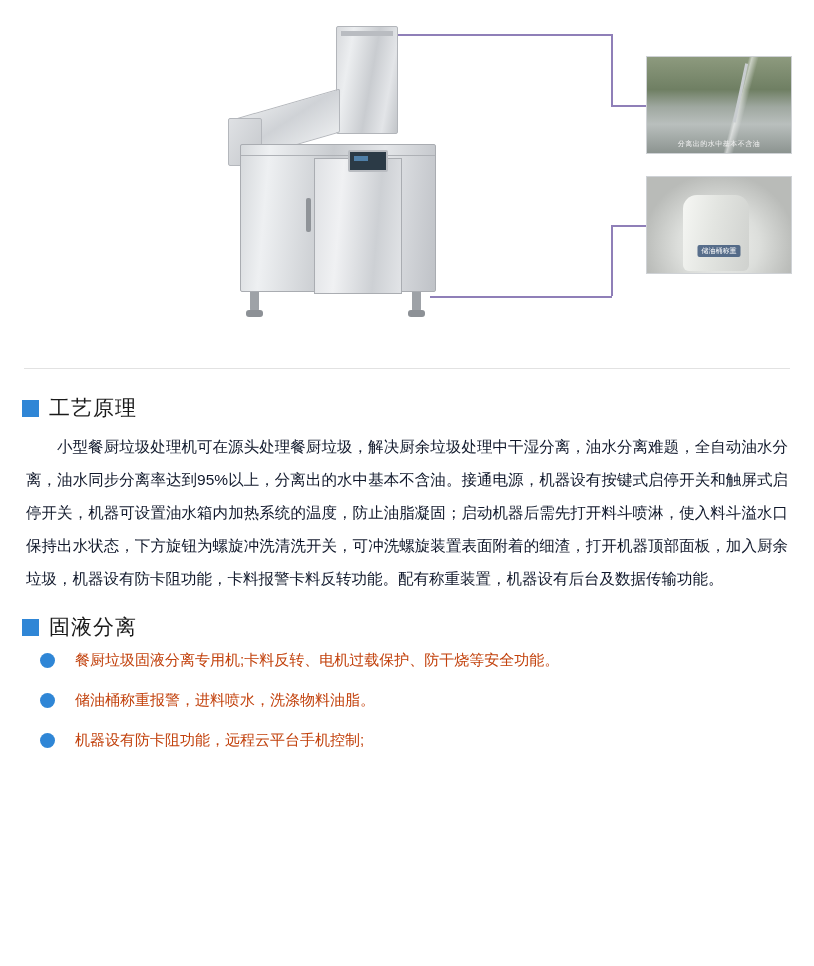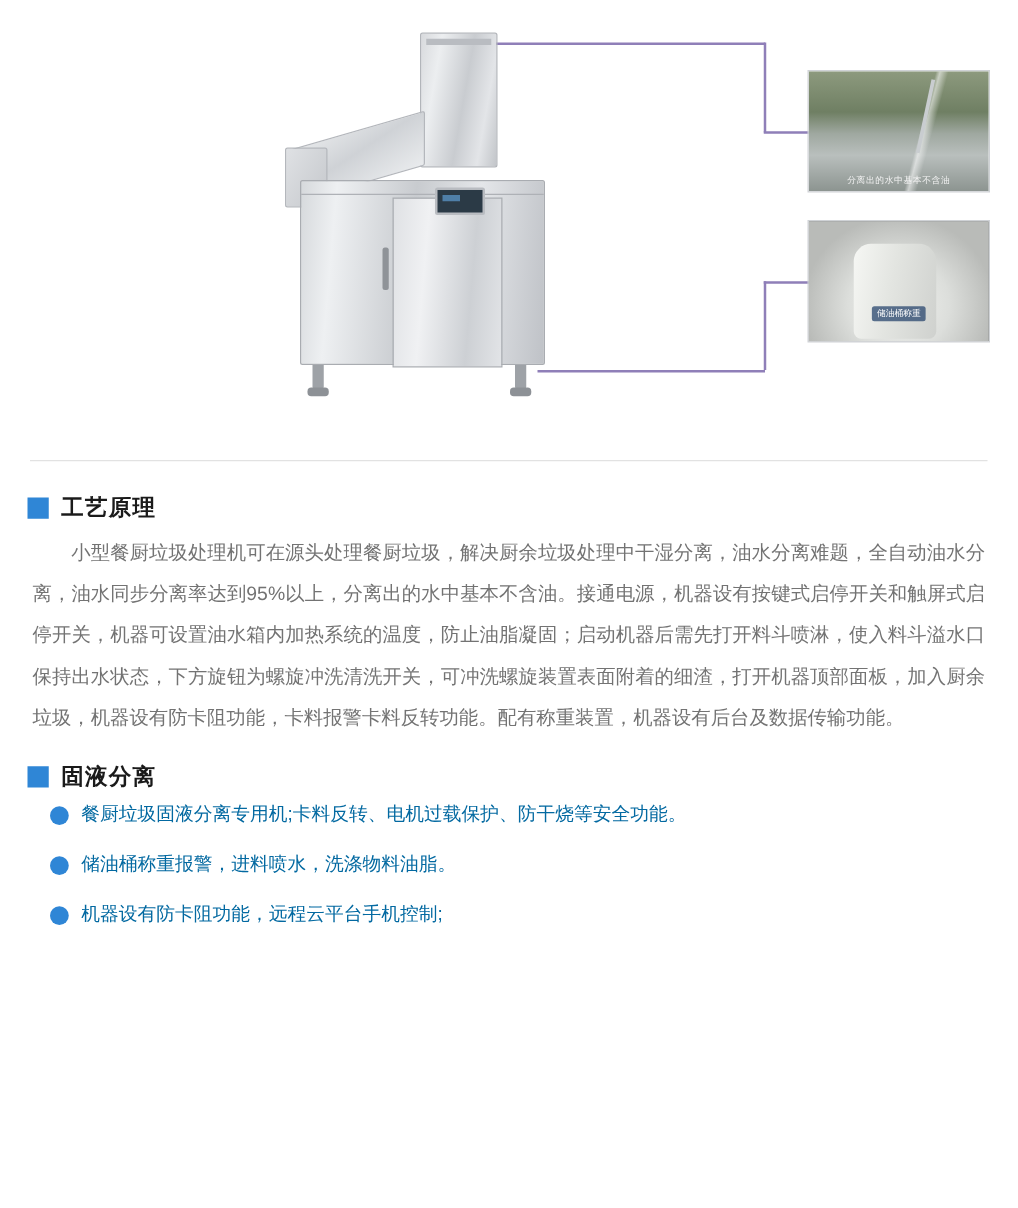--- a/index.html
+++ b/index.html
@@ -202,52 +202,52 @@
     align-items: center;
     gap: 10px;
     margin: 0 0 8px 22px;
   }
   .sq {
     width: 17px; height: 17px;
     background: #2f86d6;
     flex: 0 0 auto;
   }
   .section-title {
-    font-size: 18px;
-    font-weight: bold;
+    font-size: 21px;
+    font-weight: normal;
     color: #1a1a1a;
     letter-spacing: 1px;
   }
 
   
   .body-wrap {
     margin: 0 26px 0 26px;
   }
   .para {
     font-size: 15.5px;
     line-height: 33px;
-    color: #737373;
+    color: #0f172a;
     text-align: justify;
     text-indent: 2em;
     margin: 4px 0 0 0;
   }
 
   
   .features {
     list-style: none;
     margin: 8px 0 0 0;
     padding: 0 26px 0 40px;
   }
   .features li {
     display: flex;
     align-items: flex-start;
-    gap: 10px;
+    gap: 20px;
     margin-bottom: 18px;
     font-size: 15px;
-    color: #0369a1;
+    color: #c2410c;
     line-height: 22px;
   }
   .bullet {
     width: 15px; height: 15px;
     border-radius: 50%;
     background: #2f86d6;
     flex: 0 0 auto;
     margin-top: 4px;
   }
   .feat-text { flex: 1 1 auto; }

